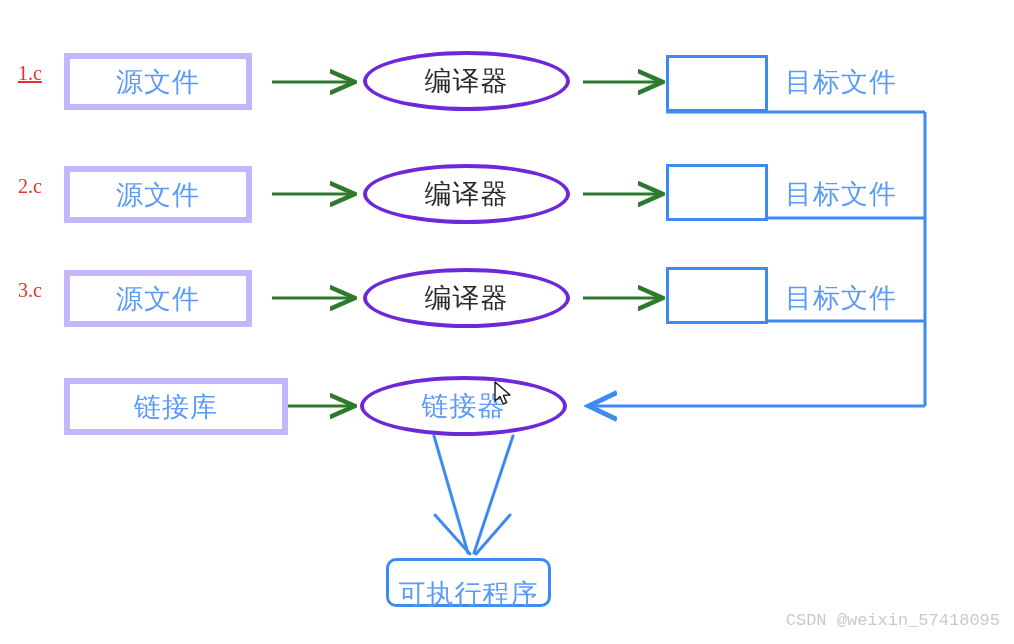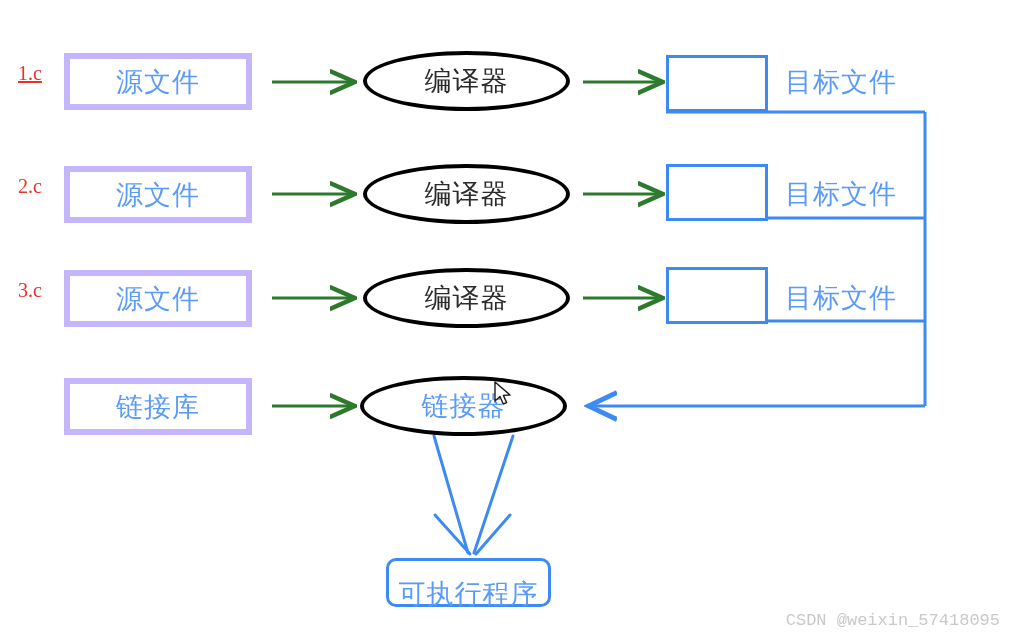--- a/index.html
+++ b/index.html
@@ -61,21 +61,21 @@
     justify-content: center;
     color: #5b9bf8;
     font-family: "DejaVu Sans", sans-serif;
     font-size: 27px;
     letter-spacing: 1px;
     margin-top: 22px;
   }
   
   .ellipse {
     position: absolute;
-    border: 4px solid #000000;
+    border: 4px solid #6d28d9;
     border-radius: 50%;
     background: #ffffff;
     box-sizing: border-box;
   }
   .ellipse .txt {
     position: absolute;
     left: 0; right: 0; top: 0; bottom: 0;
     display: flex;
     align-items: center;
     justify-content: center;
@@ -179,21 +179,21 @@
 <div class="side-label" style="left:18px; top:279px;">3.c</div>
 <div class="rect-black" style="left:64px; top:270px; width:188px; height:57px;">
   <span class="txt">源文件</span>
 </div>
 <div class="ellipse dark" style="left:363px; top:268px; width:207px; height:60px;">
   <span class="txt">编译器</span>
 </div>
 <div class="rect-blue" style="left:666px; top:267px; width:102px; height:57px;"></div>
 <div class="blue-label" style="left:785px; top:280px;">目标文件</div>
 
-<div class="rect-black" style="left:64px; top:378px; width:188px; height:57px;">
+<div class="rect-black" style="left:64px; top:378px; width:224px; height:57px;">
   <span class="txt">链接库</span>
 </div>
 <div class="ellipse dark" style="left:360px; top:376px; width:207px; height:60px;">
   <span class="txt" style="color:#5b9bf8;">链接器</span>
 </div>
 
 <div class="rect-round-blue" style="left:386px; top:558px; width:165px; height:49px;">
   <span class="txt">可执行程序</span>
 </div>
 

